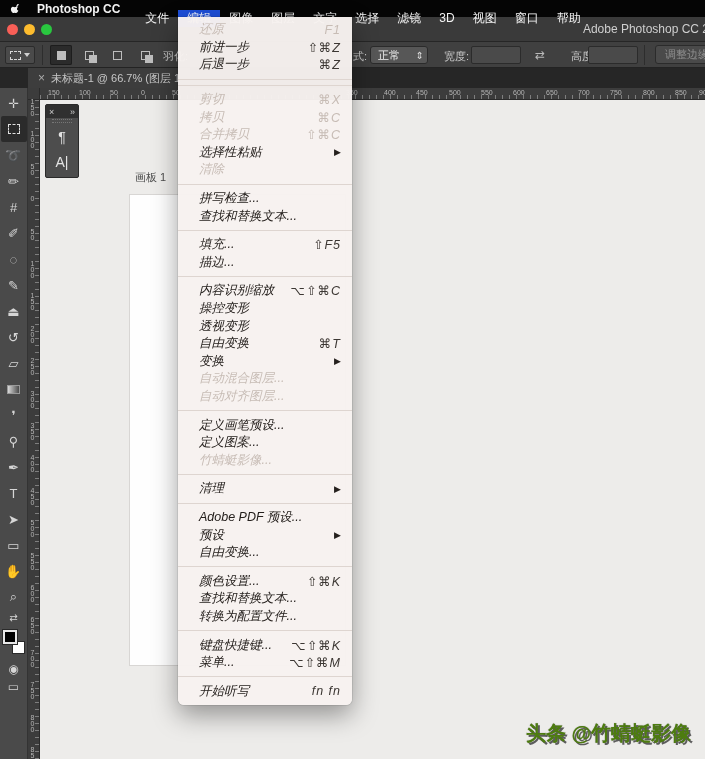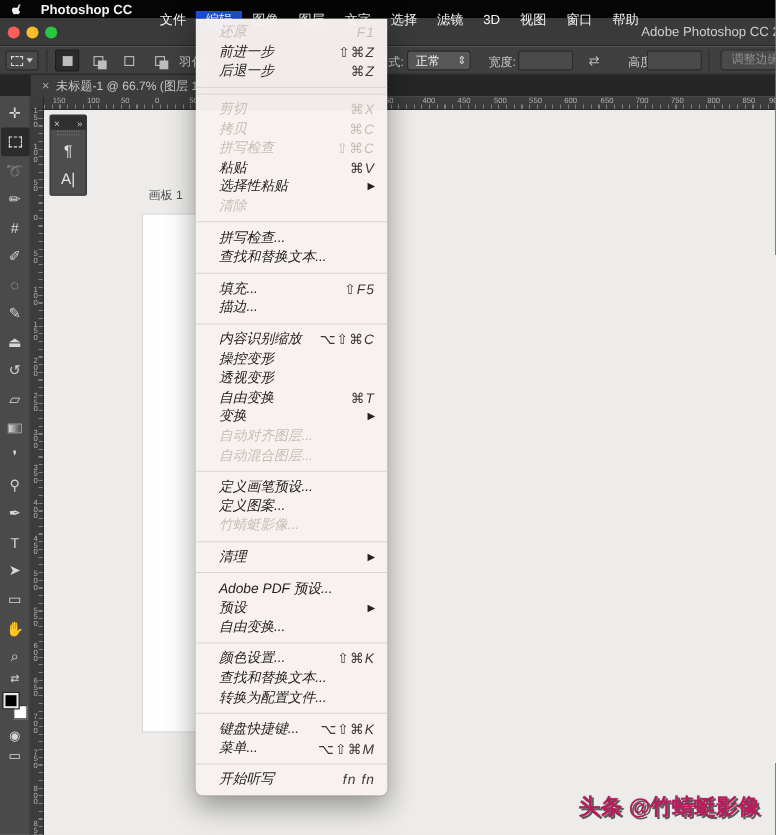--- a/index.html
+++ b/index.html
@@ -95,21 +95,21 @@
     border-radius:0 0 6px 6px;box-shadow:0 10px 26px rgba(0,0,0,0.38),0 0 0 1px rgba(0,0,0,0.08);
     padding:4px 0 5px;z-index:100;font-size:12.5px;font-style:italic;}
   .menu-item{height:17.6px;display:flex;align-items:center;justify-content:space-between;
     padding:0 11px 0 21px;color:#25201d;white-space:nowrap;}
   .menu-item .mi-right{color:#3c3733;letter-spacing:1px;}
   .menu-item.disabled,.menu-item.disabled .mi-right{color:#c7bcb5;}
   .mi-right.arrow{font-size:9px;letter-spacing:0;color:#25201d;}
   .menu-sep{height:1px;background:#ded5d0;margin:5px 0;}
 
   
-  .watermark{position:absolute;right:14px;bottom:12px;z-index:50;color:#be185d;font-weight:bold;font-size:20px;
+  .watermark{position:absolute;right:14px;bottom:12px;z-index:50;color:#4d7c0f;font-weight:bold;font-size:20px;
     text-shadow:2px 2px 0 #5c5c5c, 0 0 1px #888;}
 </style>
 </head>
 <body>
 
 <div id="app">
 
   <div class="menubar">
     <span class="apple">
       <svg viewBox="0 0 16 16">
@@ -328,26 +328,22 @@
       <div class="menu-sep"></div>
       <div class="menu-item disabled">
         <span class="mi-label">剪切</span>
         <span class="mi-right">⌘X</span>
       </div>
       <div class="menu-item disabled">
         <span class="mi-label">拷贝</span>
         <span class="mi-right">⌘C</span>
       </div>
       <div class="menu-item disabled">
-        <span class="mi-label">拼写检查</span>
+        <span class="mi-label">合并拷贝</span>
         <span class="mi-right">⇧⌘C</span>
-      </div>
-      <div class="menu-item">
-        <span class="mi-label">粘贴</span>
-        <span class="mi-right">⌘V</span>
       </div>
       <div class="menu-item">
         <span class="mi-label">选择性粘贴</span>
         <span class="mi-right arrow">▶</span>
       </div>
       <div class="menu-item disabled">
         <span class="mi-label">清除</span>
         <span class="mi-right"></span>
       </div>
       <div class="menu-sep"></div>
@@ -383,25 +379,25 @@
       </div>
       <div class="menu-item">
         <span class="mi-label">自由变换</span>
         <span class="mi-right">⌘T</span>
       </div>
       <div class="menu-item">
         <span class="mi-label">变换</span>
         <span class="mi-right arrow">▶</span>
       </div>
       <div class="menu-item disabled">
+        <span class="mi-label">自动混合图层...</span>
+        <span class="mi-right"></span>
+      </div>
+      <div class="menu-item disabled">
         <span class="mi-label">自动对齐图层...</span>
-        <span class="mi-right"></span>
-      </div>
-      <div class="menu-item disabled">
-        <span class="mi-label">自动混合图层...</span>
         <span class="mi-right"></span>
       </div>
       <div class="menu-sep"></div>
       <div class="menu-item">
         <span class="mi-label">定义画笔预设...</span>
         <span class="mi-right"></span>
       </div>
       <div class="menu-item">
         <span class="mi-label">定义图案...</span>
         <span class="mi-right"></span>

